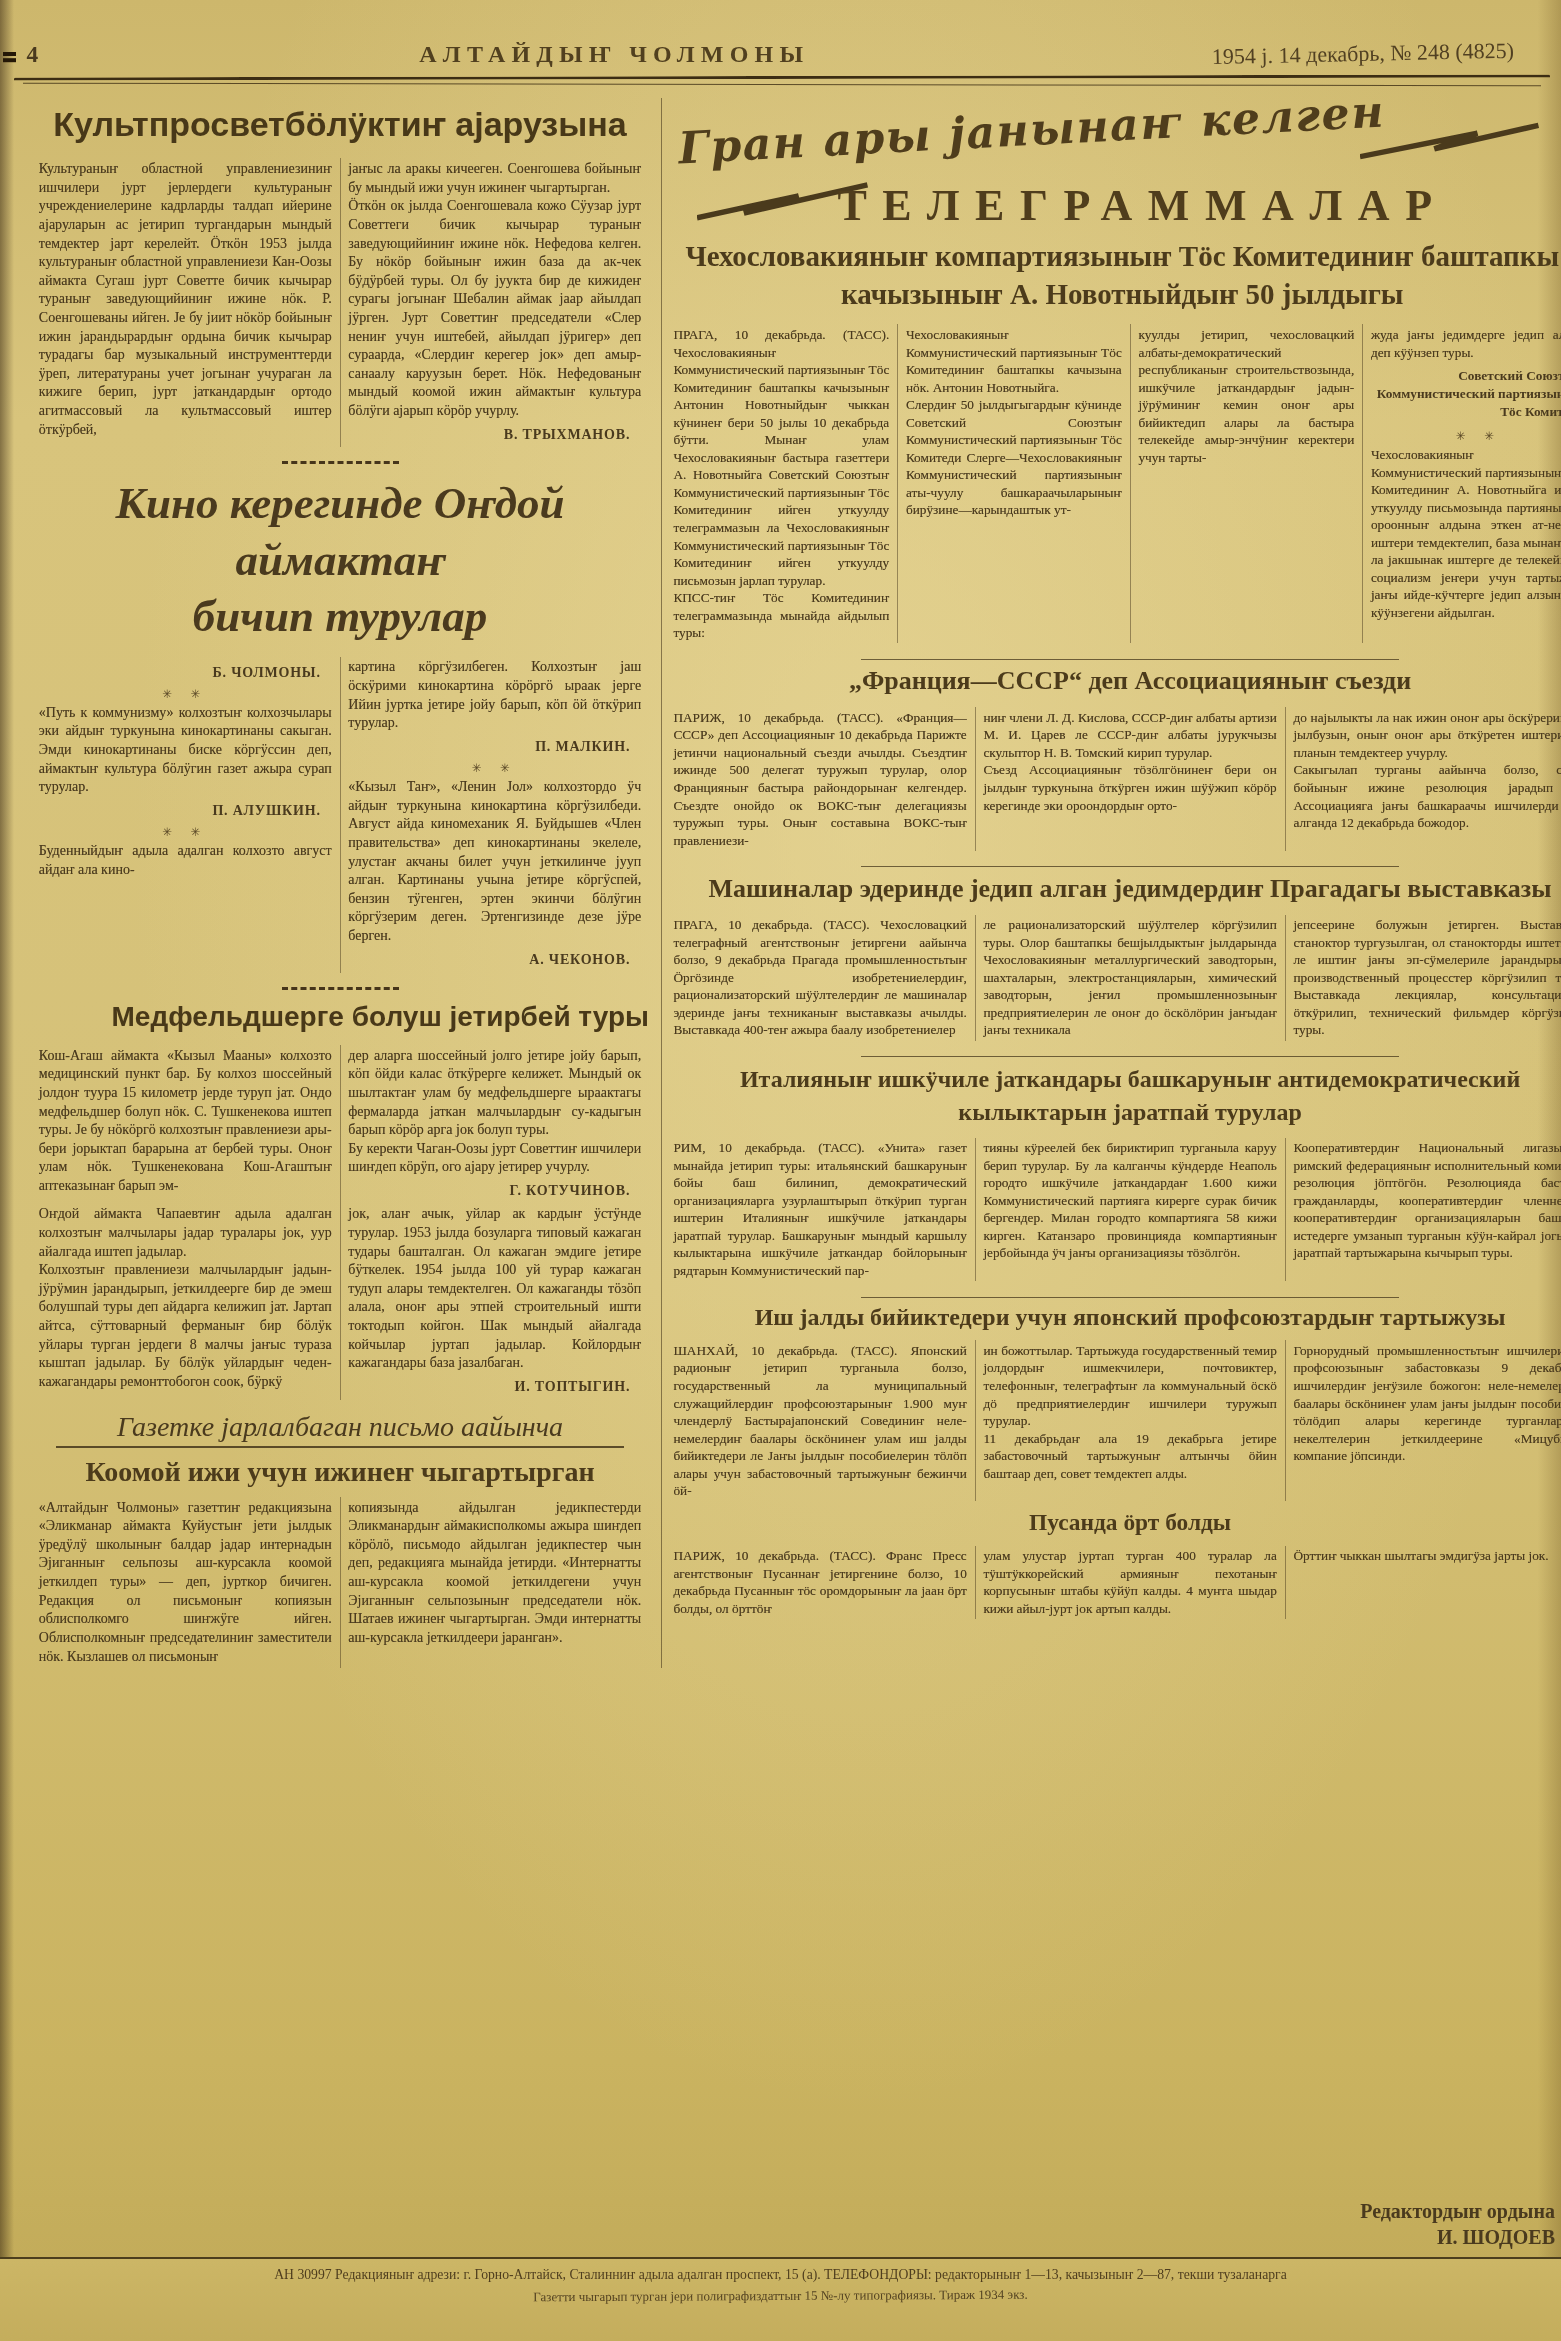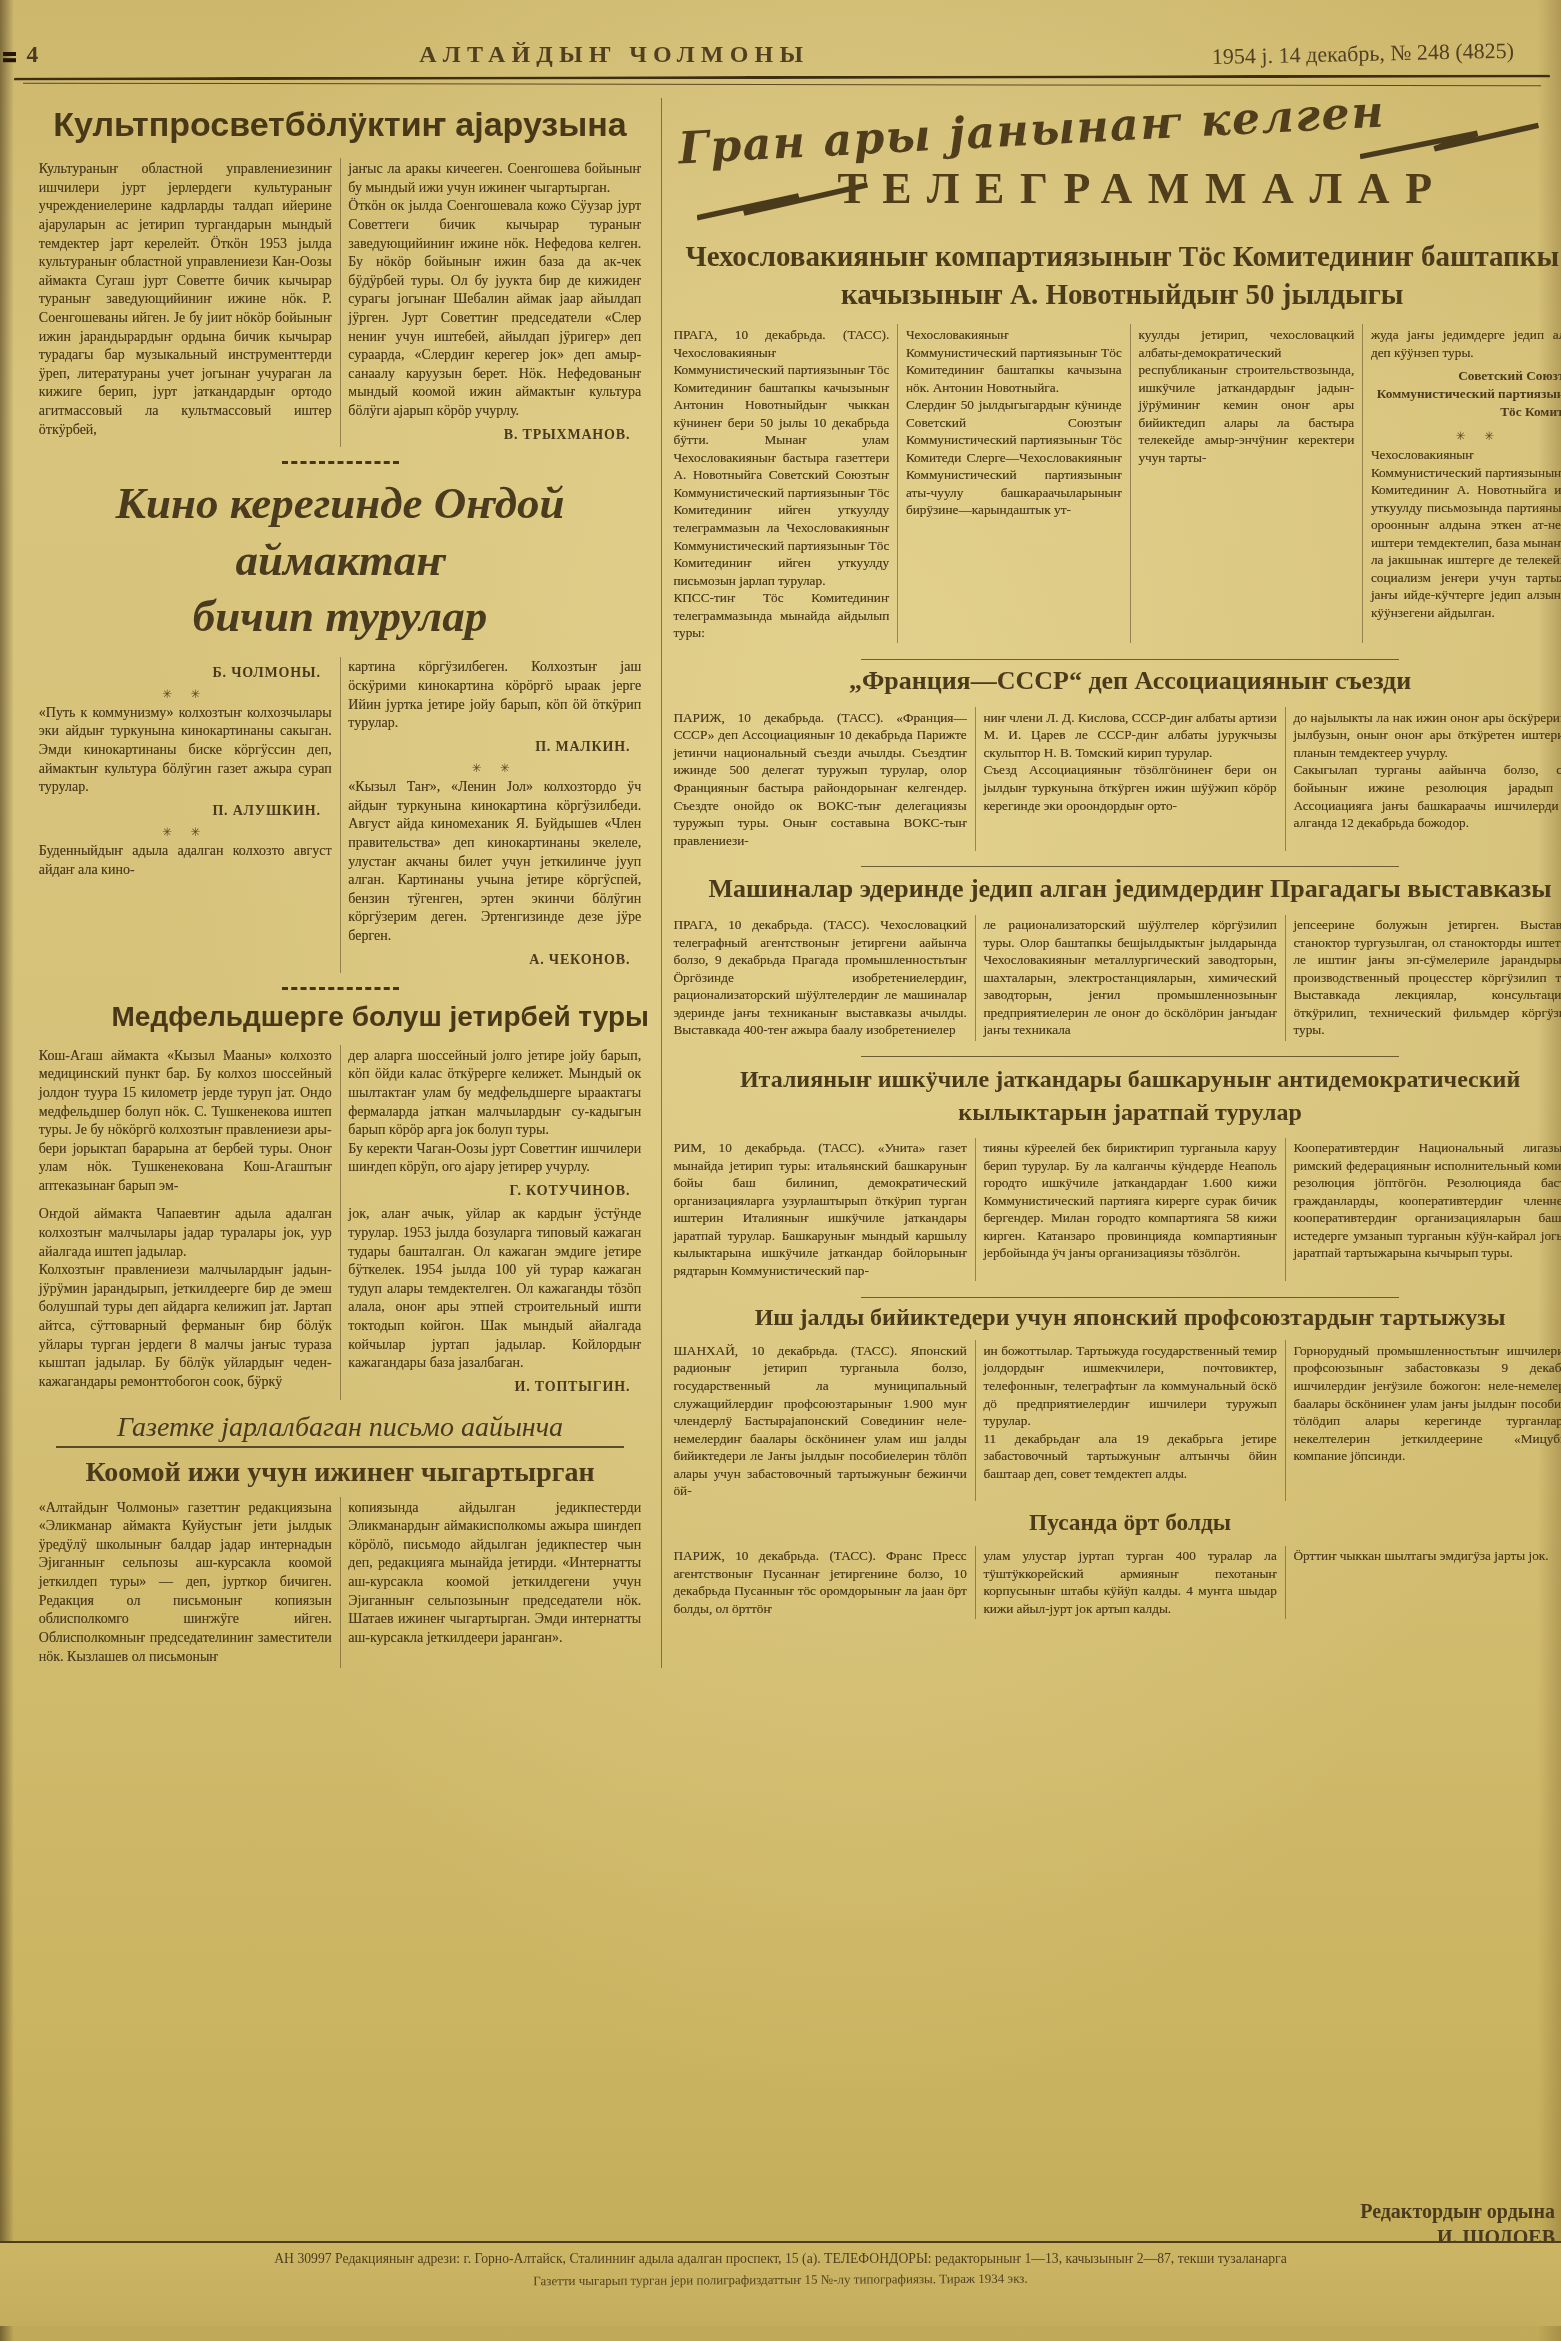--- a/index.html
+++ b/index.html
@@ -45,25 +45,25 @@
   .tB{font-size:26px;margin:6.2px 0 11px;}
   .tC{font-size:26px;margin:6.2px 0 11px;}
   .tD{font-size:24px;line-height:1.35;margin:6.2px 0 9.4px;}
   .tE{font-size:24px;margin:6.2px 0 9.4px;}
   .tF{font-size:23.4px;margin:7.8px 0 9.4px;}
   .dash-div{width:117px;margin:14px auto 11px;border-top:3.1px dashed #46351a;}
   .hr-part{border-top:1.6px solid rgba(60,45,20,.7);width:58%;margin:15.6px auto 6.2px;}
   
   .banner{position:relative;height:131px;margin:4.7px 0 3.1px 7.8px;color:#4f3d1c;}
   .script{position:absolute;left:4.7px;top:1.6px;font-style:italic;font-weight:bold;font-size:44px;letter-spacing:1.6px;transform:rotate(-3deg);font-family:"DejaVu Serif",serif;}
-  .caps{position:absolute;left:164px;top:61px;font-weight:bold;font-size:44px;letter-spacing:15.6px;white-space:nowrap;font-family:"Liberation Serif",serif;}
+  .caps{position:absolute;left:164px;top:78px;font-weight:bold;font-size:44px;letter-spacing:15.6px;white-space:nowrap;font-family:"Liberation Serif",serif;}
   .bolt{position:absolute;}
   
   .editor{position:absolute;right:6px;bottom:92px;text-align:right;font-weight:bold;font-size:20px;line-height:1.3;}
-  .footer{position:absolute;left:0;right:0;bottom:16px;height:75px;background:linear-gradient(180deg,#ccb666,#c4ad5c);
+  .footer{position:absolute;left:0;right:0;bottom:0;height:75px;background:linear-gradient(180deg,#ccb666,#c4ad5c);
     border-top:2px solid rgba(55,42,18,.85);padding-top:7.8px;}
   .f1{text-align:center;font-size:13.7px;color:#4e3d1e;}
   .f2{text-align:center;font-size:13px;color:#544322;margin-top:4.7px;transform:rotate(-0.3deg);}
 </style>
 </head>
 <body>
 
 <div class="page">
   <div class="edge-dash"></div>
 

